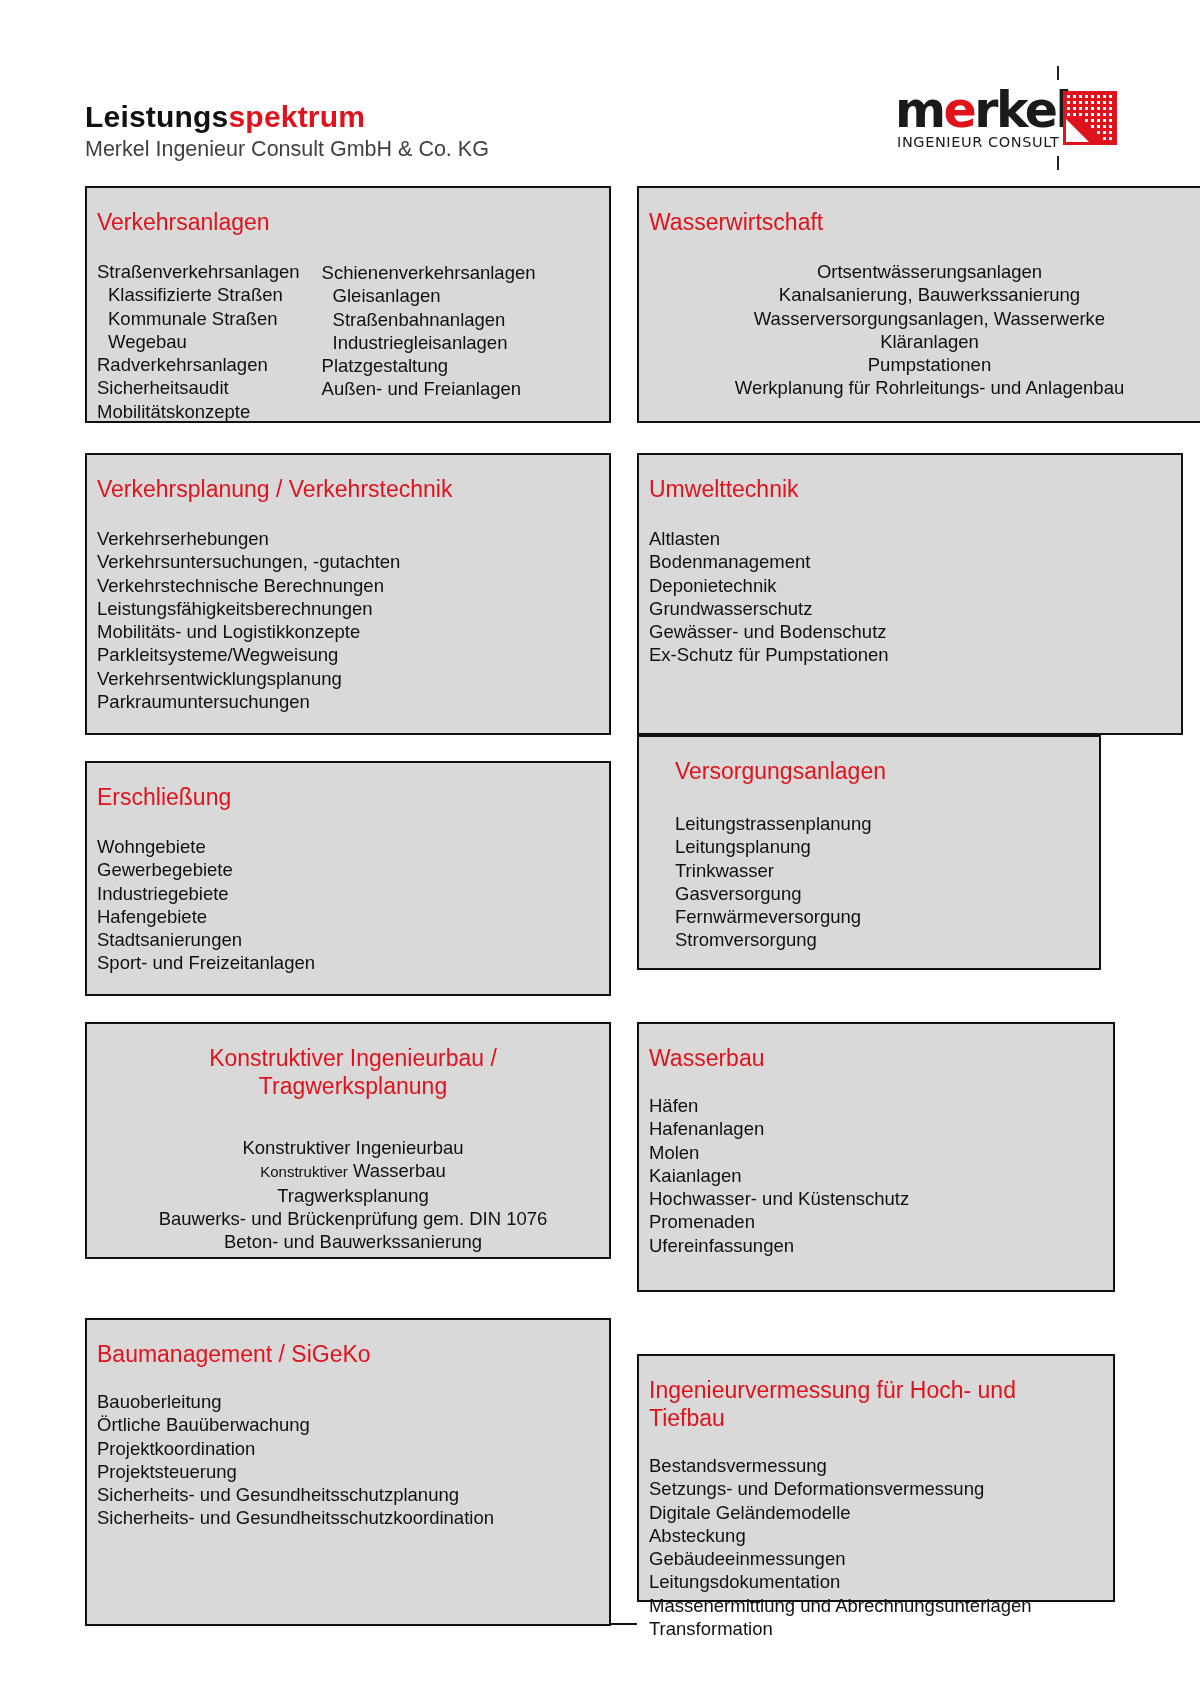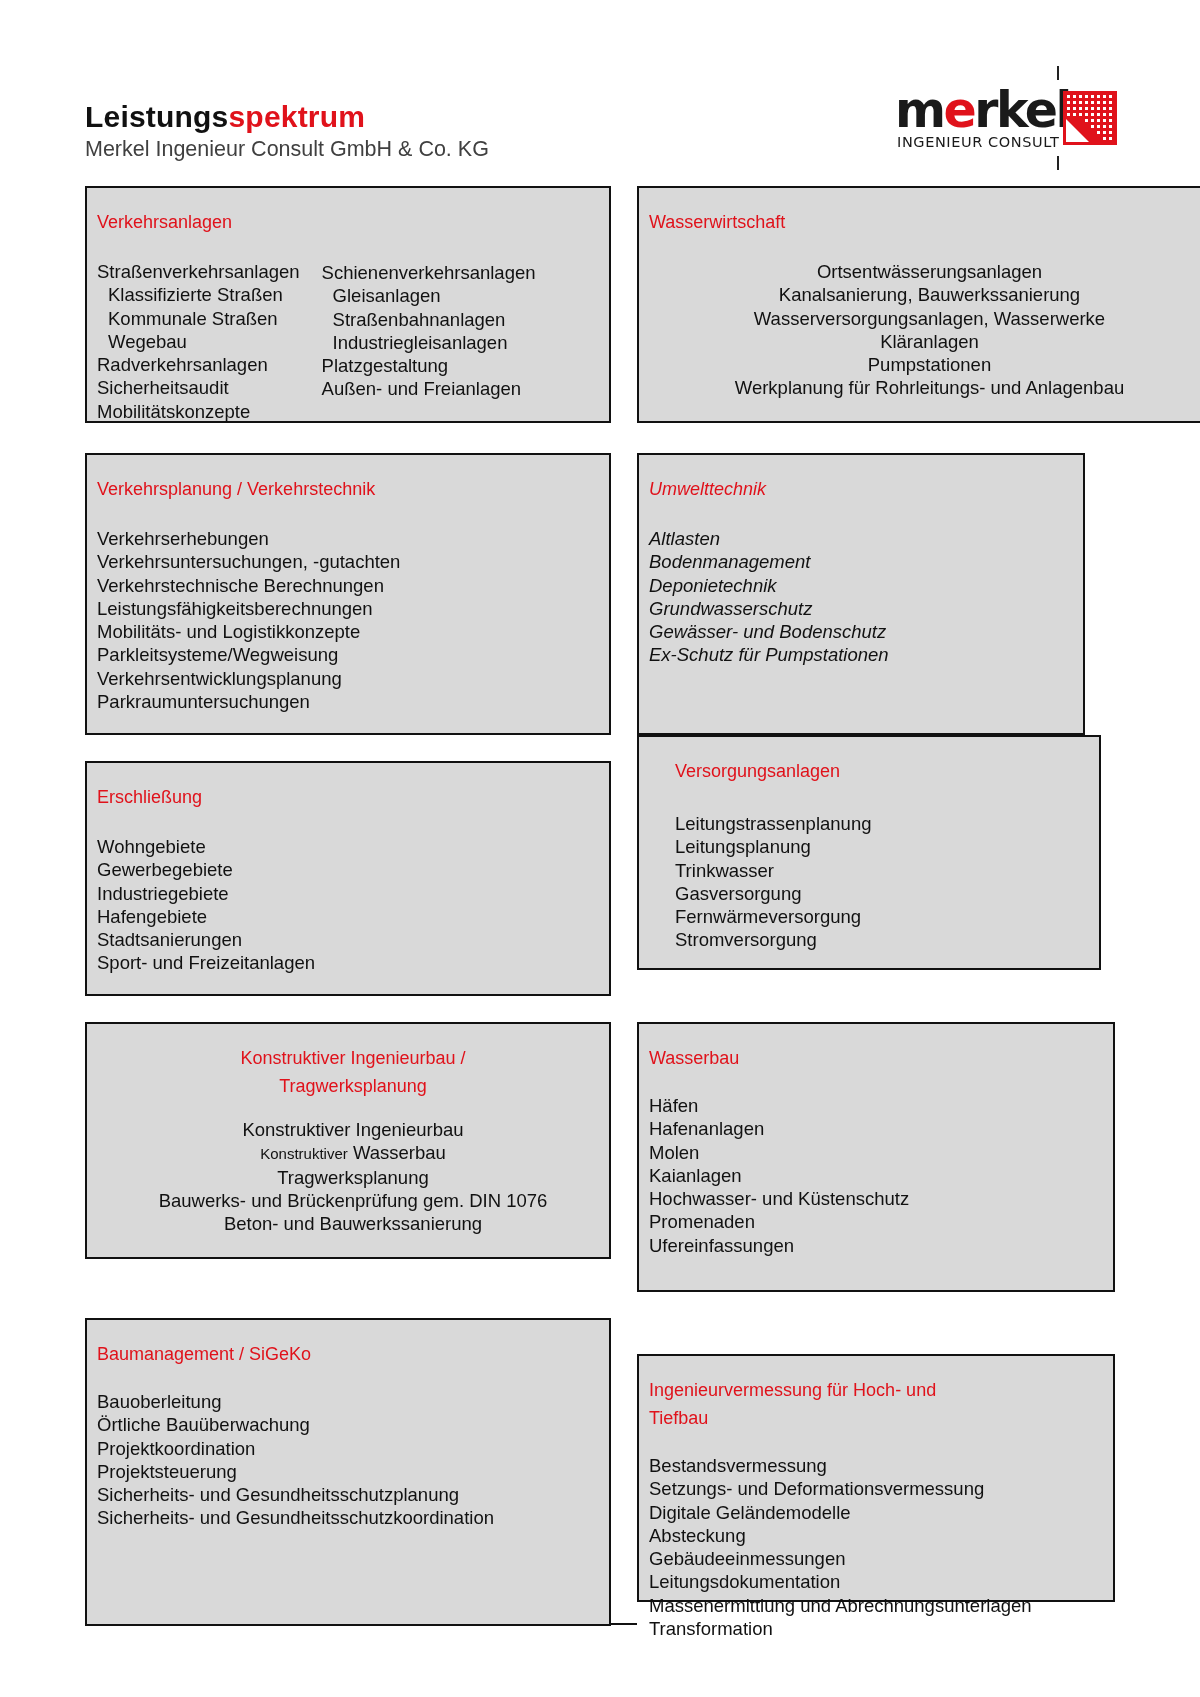--- a/index.html
+++ b/index.html
@@ -10,21 +10,21 @@
   .subtitle { position:absolute; left:85px; top:136px; font-size:21.5px; line-height:26px; color:#404040; }
 
   .logo { position:absolute; left:893px; top:64px; width:230px; height:110px; }
   .logo .word { position:absolute; left:2px; top:22px; font-size:49px; font-weight:bold; letter-spacing:-2.5px; line-height:50px; color:#1a1a1a; font-family:"DejaVu Sans", sans-serif; }
   .logo .word .e { color:#e0121b; }
   .logo .tag { position:absolute; left:4px; top:70px; font-size:14.5px; letter-spacing:0.6px; color:#1a1a1a; font-family:"DejaVu Sans", sans-serif; }
   .logo .vline { position:absolute; left:164px; width:2px; background:#222; }
   .logo .grid { position:absolute; left:170px; top:27px; width:54px; height:54px; background:#e0121b; }
 
   .box { position:absolute; background:#d9d9d9; border:2px solid #111; box-sizing:border-box; padding:20px 0 0 10px; }
-  .box h2 { margin:0; font-weight:normal; color:#e0121b; font-size:18px; line-height:28px; }
+  .box h2 { margin:0; font-weight:normal; color:#e0121b; font-size:23px; line-height:28px; }
   .box ul { list-style:none; margin:22px 0 0 0; padding:0; font-size:18.5px; line-height:23.3px; color:#111; }
   .box li.sub { padding-left:11px; }
   .cols { display:flex; }
   .cols ul.c2 { margin-left:auto; padding-right:2px; position:relative; top:1px; }
   .small { font-size:15px; }
 
   .connector { position:absolute; left:610px; top:1623px; width:27px; height:2px; background:#111; }
 </style>
 </head>
 <body>
@@ -133,21 +133,21 @@
     <li>Verkehrsuntersuchungen, -gutachten</li>
     <li>Verkehrstechnische Berechnungen</li>
     <li>Leistungsfähigkeitsberechnungen</li>
     <li>Mobilitäts- und Logistikkonzepte</li>
     <li>Parkleitsysteme/Wegweisung</li>
     <li>Verkehrsentwicklungsplanung</li>
     <li>Parkraumuntersuchungen</li>
   </ul>
 </div>
 
-<div class="box" style="left:637px;top:453px;width:448px;height:282px;font-style:italic;">
+<div class="box" style="left:637px;top:453px;width:546px;height:282px;">
   <h2>Umwelttechnik</h2>
   <ul style="margin-top:24px;">
     <li>Altlasten</li>
     <li>Bodenmanagement</li>
     <li>Deponietechnik</li>
     <li>Grundwasserschutz</li>
     <li>Gewässer- und Bodenschutz</li>
     <li>Ex-Schutz für Pumpstationen</li>
   </ul>
 </div>
@@ -171,21 +171,21 @@
     <li>Leitungsplanung</li>
     <li>Trinkwasser</li>
     <li>Gasversorgung</li>
     <li>Fernwärmeversorgung</li>
     <li>Stromversorgung</li>
   </ul>
 </div>
 
 <div class="box" style="left:85px;top:1022px;width:526px;height:237px;text-align:center;">
   <h2><span>Konstruktiver Ingenieurbau /</span><br><span>Tragwerksplanung</span></h2>
-  <ul style="margin-top:18px;">
+  <ul style="margin-top:36px;">
     <li>Konstruktiver Ingenieurbau</li>
     <li><span class="small">Konstruktiver</span> <span>Wasserbau</span></li>
     <li>Tragwerksplanung</li>
     <li>Bauwerks- und Brückenprüfung gem. DIN 1076</li>
     <li>Beton- und Bauwerkssanierung</li>
   </ul>
 </div>
 
 <div class="box" style="left:637px;top:1022px;width:478px;height:270px;">
   <h2>Wasserbau</h2>

